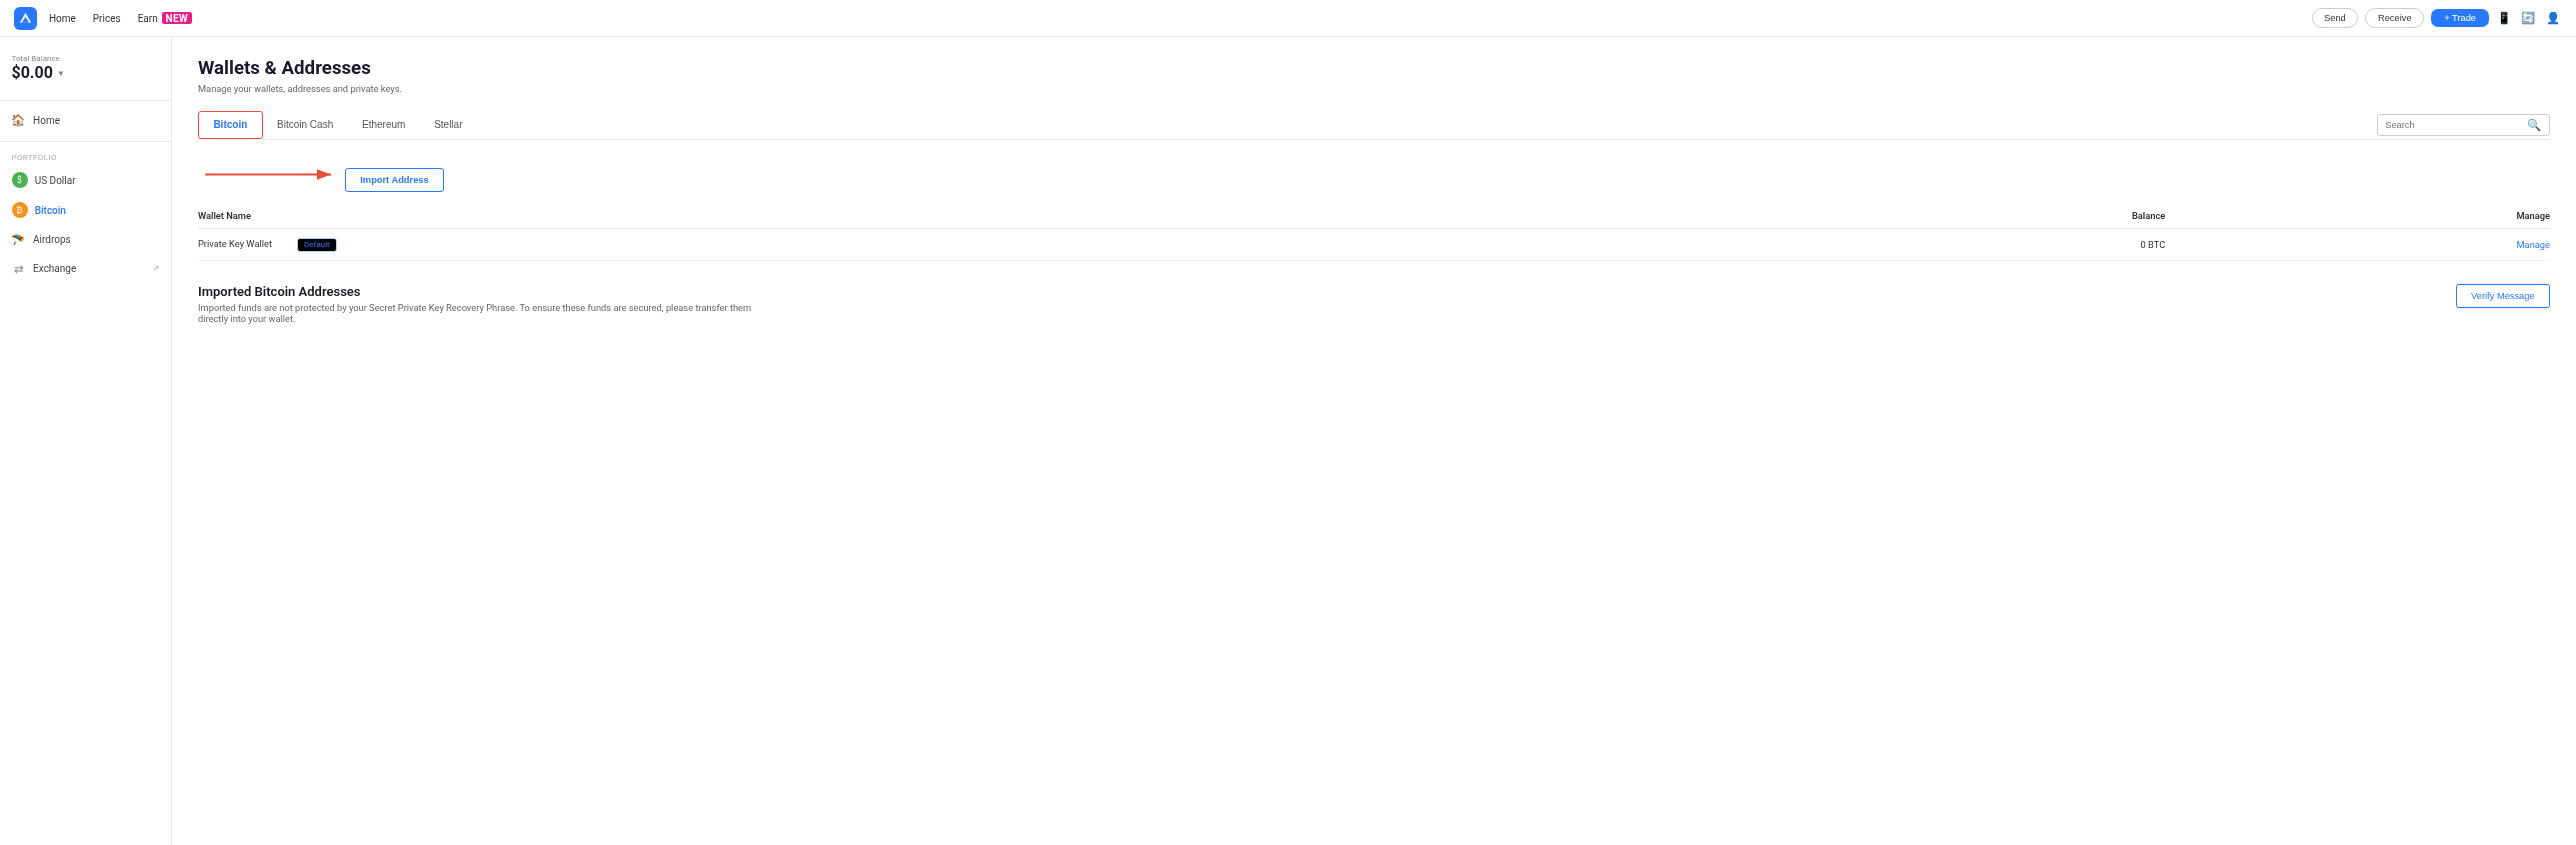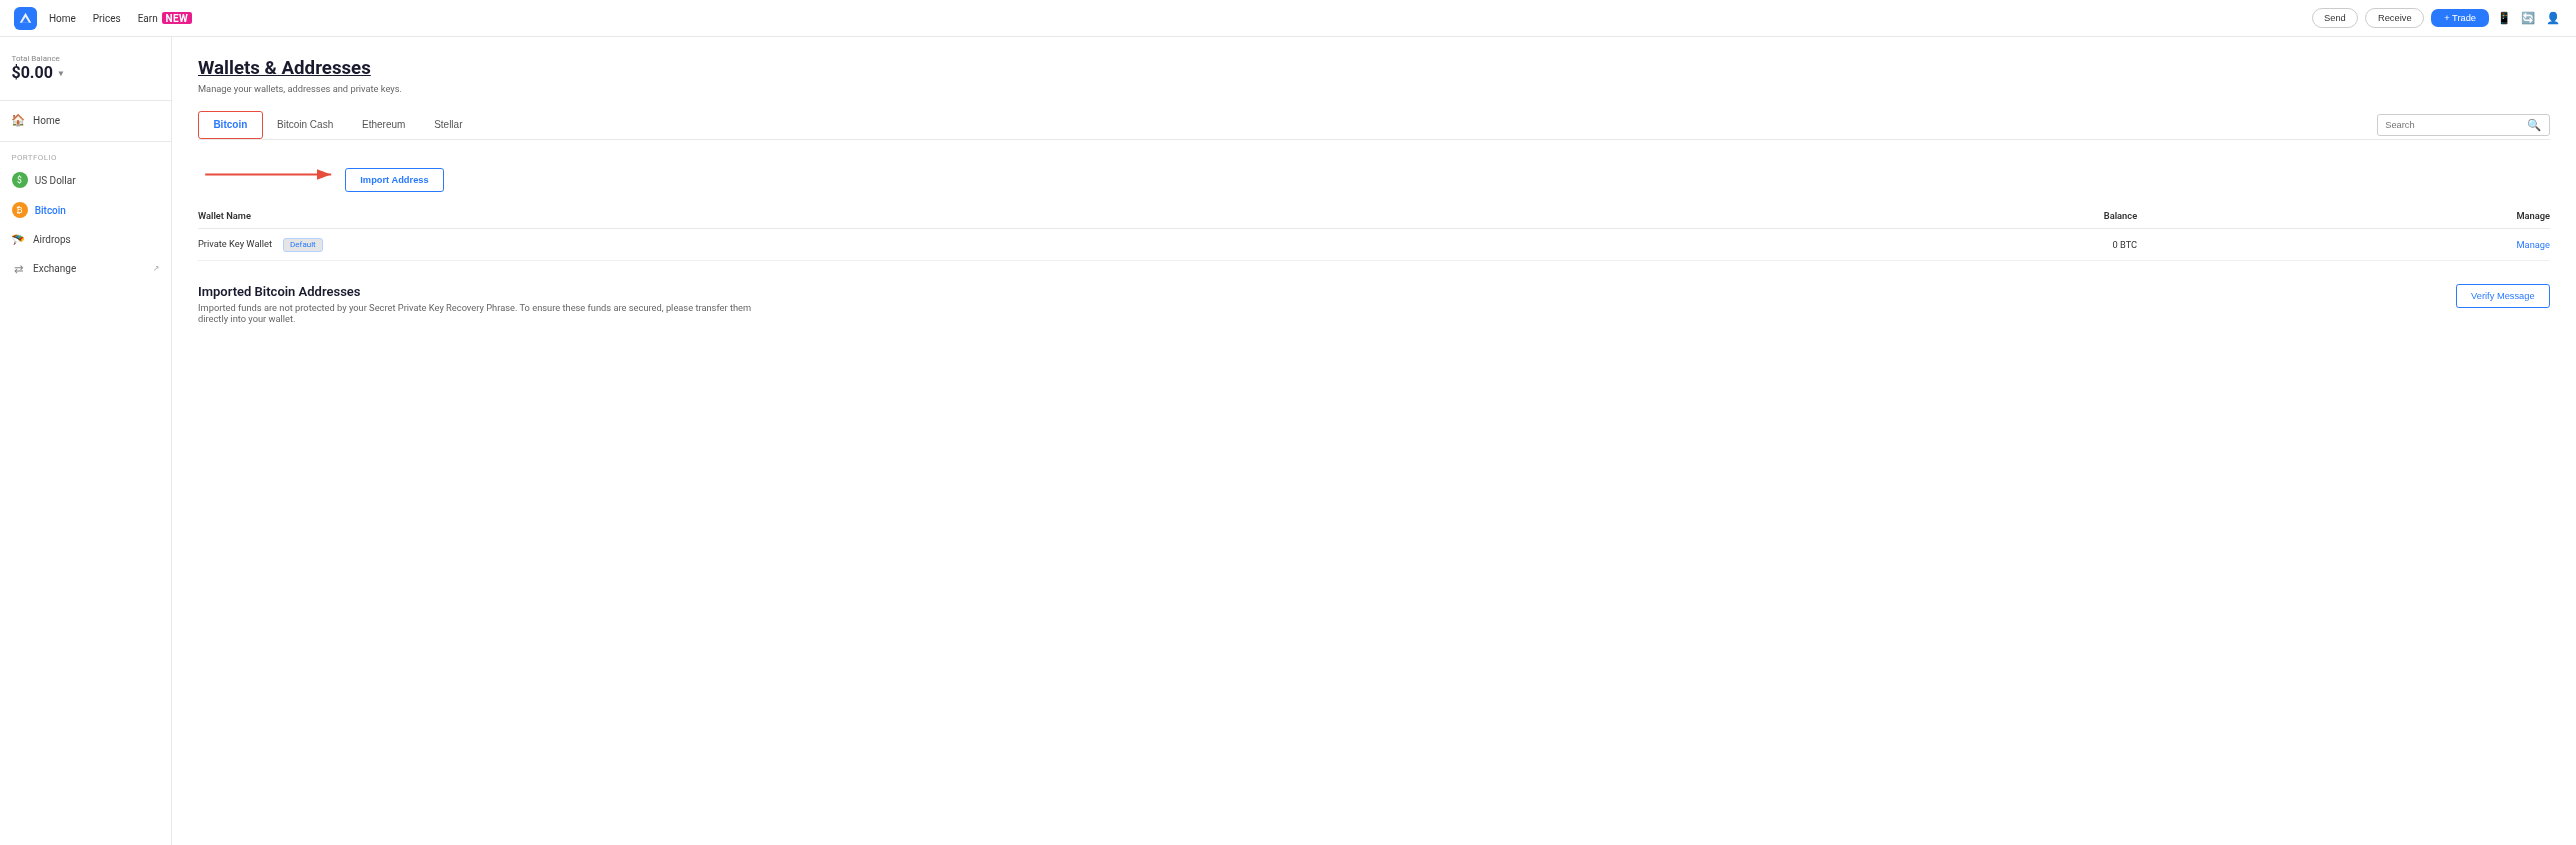--- a/index.html
+++ b/index.html
@@ -35,21 +35,21 @@
     .sidebar-icon { width: 14.4px; height: 14.4px; display: flex; align-items: center; justify-content: center; font-size: 11.5px; }
     .sidebar-icon.home { color: #888; }
     .sidebar-icon.usd { background: #4caf50; color: #fff; border-radius: 50%; font-size: 8.6px; width: 16px; height: 16px; }
     .sidebar-icon.btc { background: #f7931a; color: #fff; border-radius: 50%; font-size: 8.6px; width: 16px; height: 16px; }
     .sidebar-icon.airdrop { color: #888; }
     .sidebar-icon.exchange { color: #888; }
     .external-link-icon { margin-left: auto; font-size: 8px; color: #aaa; }
 
     
     .main { flex: 1; overflow-y: auto; padding: 20px 26px; }
-    .page-title { font-size: 18.7px; font-weight: 700; margin-bottom: 4.3px; text-decoration: underline; }
+    .page-title { font-size: 18.7px; font-weight: 700; margin-bottom: 4.3px; }
     .page-subtitle { font-size: 9.3px; color: #666; margin-bottom: 17px; }
 
     
     .tabs-row { display: flex; align-items: center; border-bottom: 0.7px solid #e8e8e8; margin-bottom: 20px; position: relative; }
     .tab { padding: 7.2px 14.4px; font-size: 10px; cursor: pointer; color: #555; border: none; background: none; position: relative; }
     .tab.active { color: #2979ff; font-weight: 600; border: 1.4px solid #e74c3c; border-radius: 2.9px; }
     .search-area { margin-left: auto; display: flex; border: 0.7px solid #ccc; border-radius: 2.9px; padding: 2.9px 7.2px; gap: 5.8px; min-width: 173px; }
     .search-input { border: none; outline: none; font-size: 9.3px; color: #333; flex: 1; }
     .search-icon { font-size: 11.5px; color: #555; cursor: pointer; }
 
@@ -59,21 +59,21 @@
     .section-desc { font-size: 9.3px; color: #666; }
     .btn-import { padding: 5.8px 14.4px; border: 1.4px solid #2979ff; background: #fff; color: #2979ff; border-radius: 2.9px; font-size: 9.3px; font-weight: 600; cursor: pointer; white-space: nowrap; }
 
     
     .wallet-table { width: 100%; border-collapse: collapse; margin-bottom: 23px; }
     .wallet-table th { text-align: left; font-size: 9.3px; font-weight: 600; color: #333; padding: 7.2px 0; border-bottom: 0.7px solid #e8e8e8; }
     .wallet-table th.right { text-align: right; }
     .wallet-table td { padding: 8.6px 0; font-size: 9.3px; color: #333; border-bottom: 0.7px solid #f0f0f0; }
     .wallet-table td.right { text-align: right; }
     .wallet-table td.manage-col { text-align: right; color: #2979ff; cursor: pointer; }
-    .default-badge { display: inline-block; background: #e5e5e5; color: #2979ff; font-size: 8px; padding: 1.4px 5.8px; border-radius: 2.9px; margin-left: 9px; border: 0.7px solid #b3d0ff; }
+    .default-badge { display: inline-block; background: #000000; color: #2979ff; font-size: 8px; padding: 1.4px 5.8px; border-radius: 2.9px; margin-left: 23px; border: 0.7px solid #b3d0ff; }
 
     
     .imported-section { margin-top: 5.8px; }
     .imported-header { display: flex; align-items: flex-start; justify-content: space-between; }
     .imported-desc { font-size: 9.3px; color: #666; margin-top: 2.9px; max-width: 575px; }
     .btn-verify { padding: 5.8px 14.4px; border: 0.7px solid #2979ff; background: #fff; color: #2979ff; border-radius: 2.9px; font-size: 9.3px; cursor: pointer; }
   </style>
 </head>
 <body>
 

